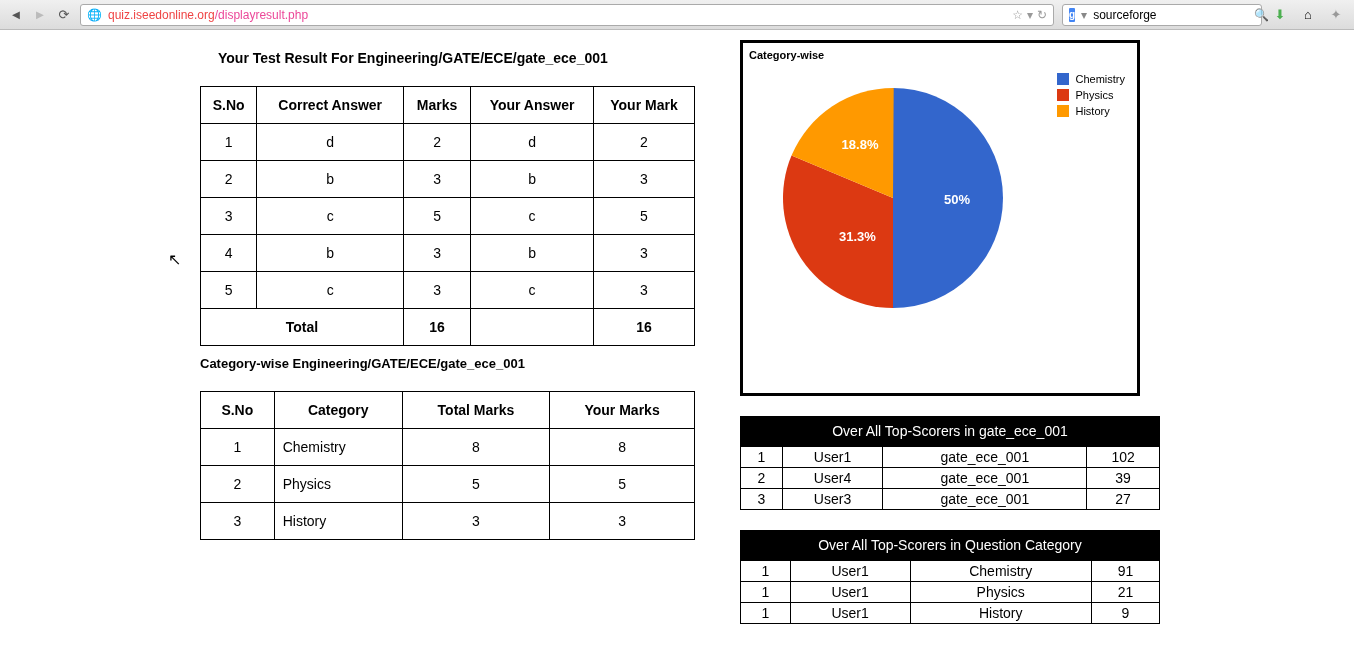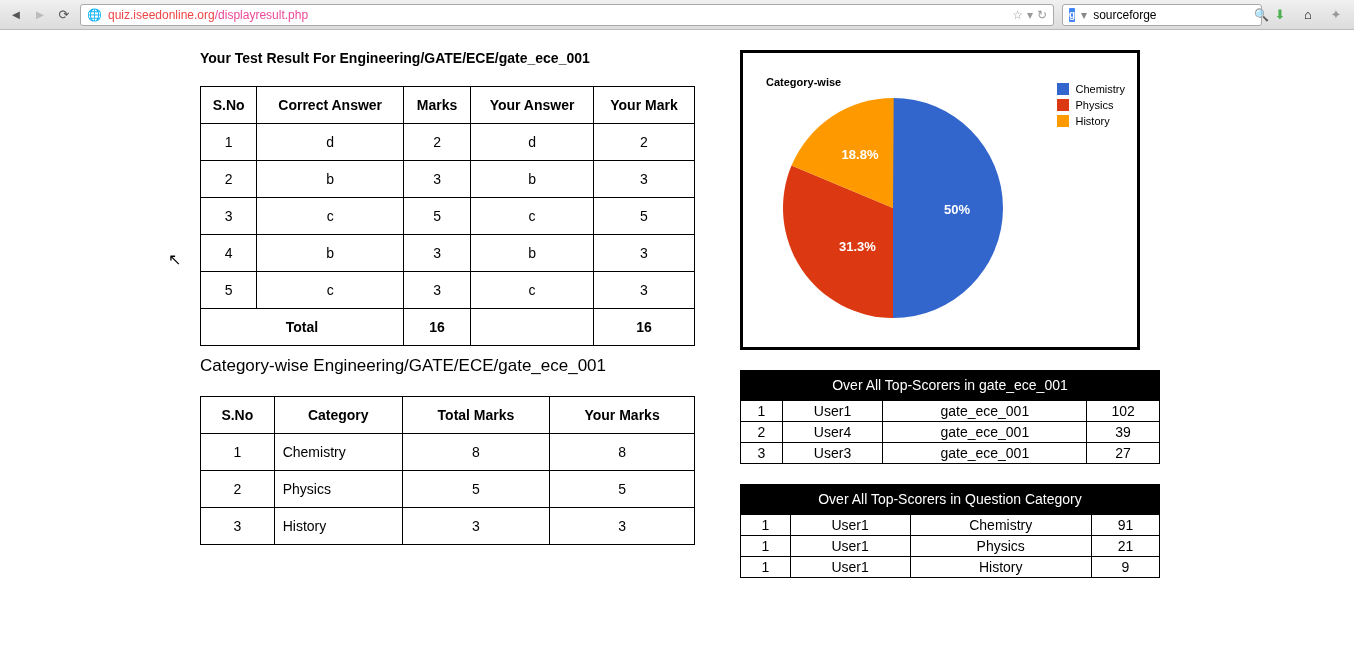--- a/index.html
+++ b/index.html
@@ -14,35 +14,35 @@
 .url-right { margin-left: auto; display: flex; align-items: center; gap: 4px; color: #999; }
 .searchbox { width: 200px; height: 22px; background: #fff; border: 1px solid #aaa; border-radius: 3px; display: flex; align-items: center; padding: 0 6px; gap: 6px; font-size: 12px; }
 .g-icon { background: #4285f4; color: #fff; font-weight: bold; font-size: 10px; width: 14px; height: 14px; display: inline-flex; align-items: center; justify-content: center; border-radius: 1px; }
 .search-input { border: none; outline: none; flex: 1; font-size: 12px; }
 .toolbar-icon { width: 20px; height: 20px; display: inline-flex; align-items: center; justify-content: center; }
 
 .page { padding: 10px 0; display: flex; gap: 40px; padding-left: 200px; }
 .leftcol { width: 500px; }
 .rightcol { width: 420px; }
 
-.heading { font-size: 14px; font-weight: bold; margin: 10px 0 20px 0; }
-.subheading { font-size: 17px; font-weight: normal; margin: 10px 0 20px 0; }
+.heading { font-size: 14px; font-weight: bold; margin: 10px 0 20px 18px; }
+.subheading { font-size: 13px; font-weight: bold; margin: 10px 0 20px 0; }
 
 table.result { border-collapse: collapse; width: 495px; }
 table.result th, table.result td { border: 1px solid #000; padding: 10px 6px; text-align: center; font-size: 14px; }
 table.result th { font-weight: bold; }
 table.result .total-label { font-weight: bold; }
 
 table.cat { border-collapse: collapse; width: 495px; }
 table.cat th, table.cat td { border: 1px solid #000; padding: 10px 6px; font-size: 14px; }
 table.cat th { font-weight: bold; text-align: center; }
 table.cat td.center { text-align: center; }
 table.cat td.left { text-align: left; padding-left: 8px; }
 
-.chartbox { border: 3px solid #000; width: 400px; height: 300px; margin-top: 10px; position: relative; padding: 23px; }
+.chartbox { border: 3px solid #000; width: 400px; height: 356px; position: relative; padding: 6px; }
 .chartbox-title { font-size: 11px; font-weight: bold; }
 .legend { position: absolute; right: 12px; top: 30px; font-size: 11px; }
 .legend-item { display: flex; align-items: center; gap: 6px; margin-bottom: 4px; }
 .legend-sw { width: 12px; height: 12px; }
 
 .pie-wrap { position: absolute; left: 35px; top: 40px; }
 .pie-label { position: absolute; color: #fff; font-size: 13px; font-weight: bold; }
 
 .scorer-block { margin-top: 20px; }
 .scorer-title { background: #000; color: #fff; font-weight: normal; text-align: center; padding: 6px; font-size: 14px; border: 1px solid #000; }

